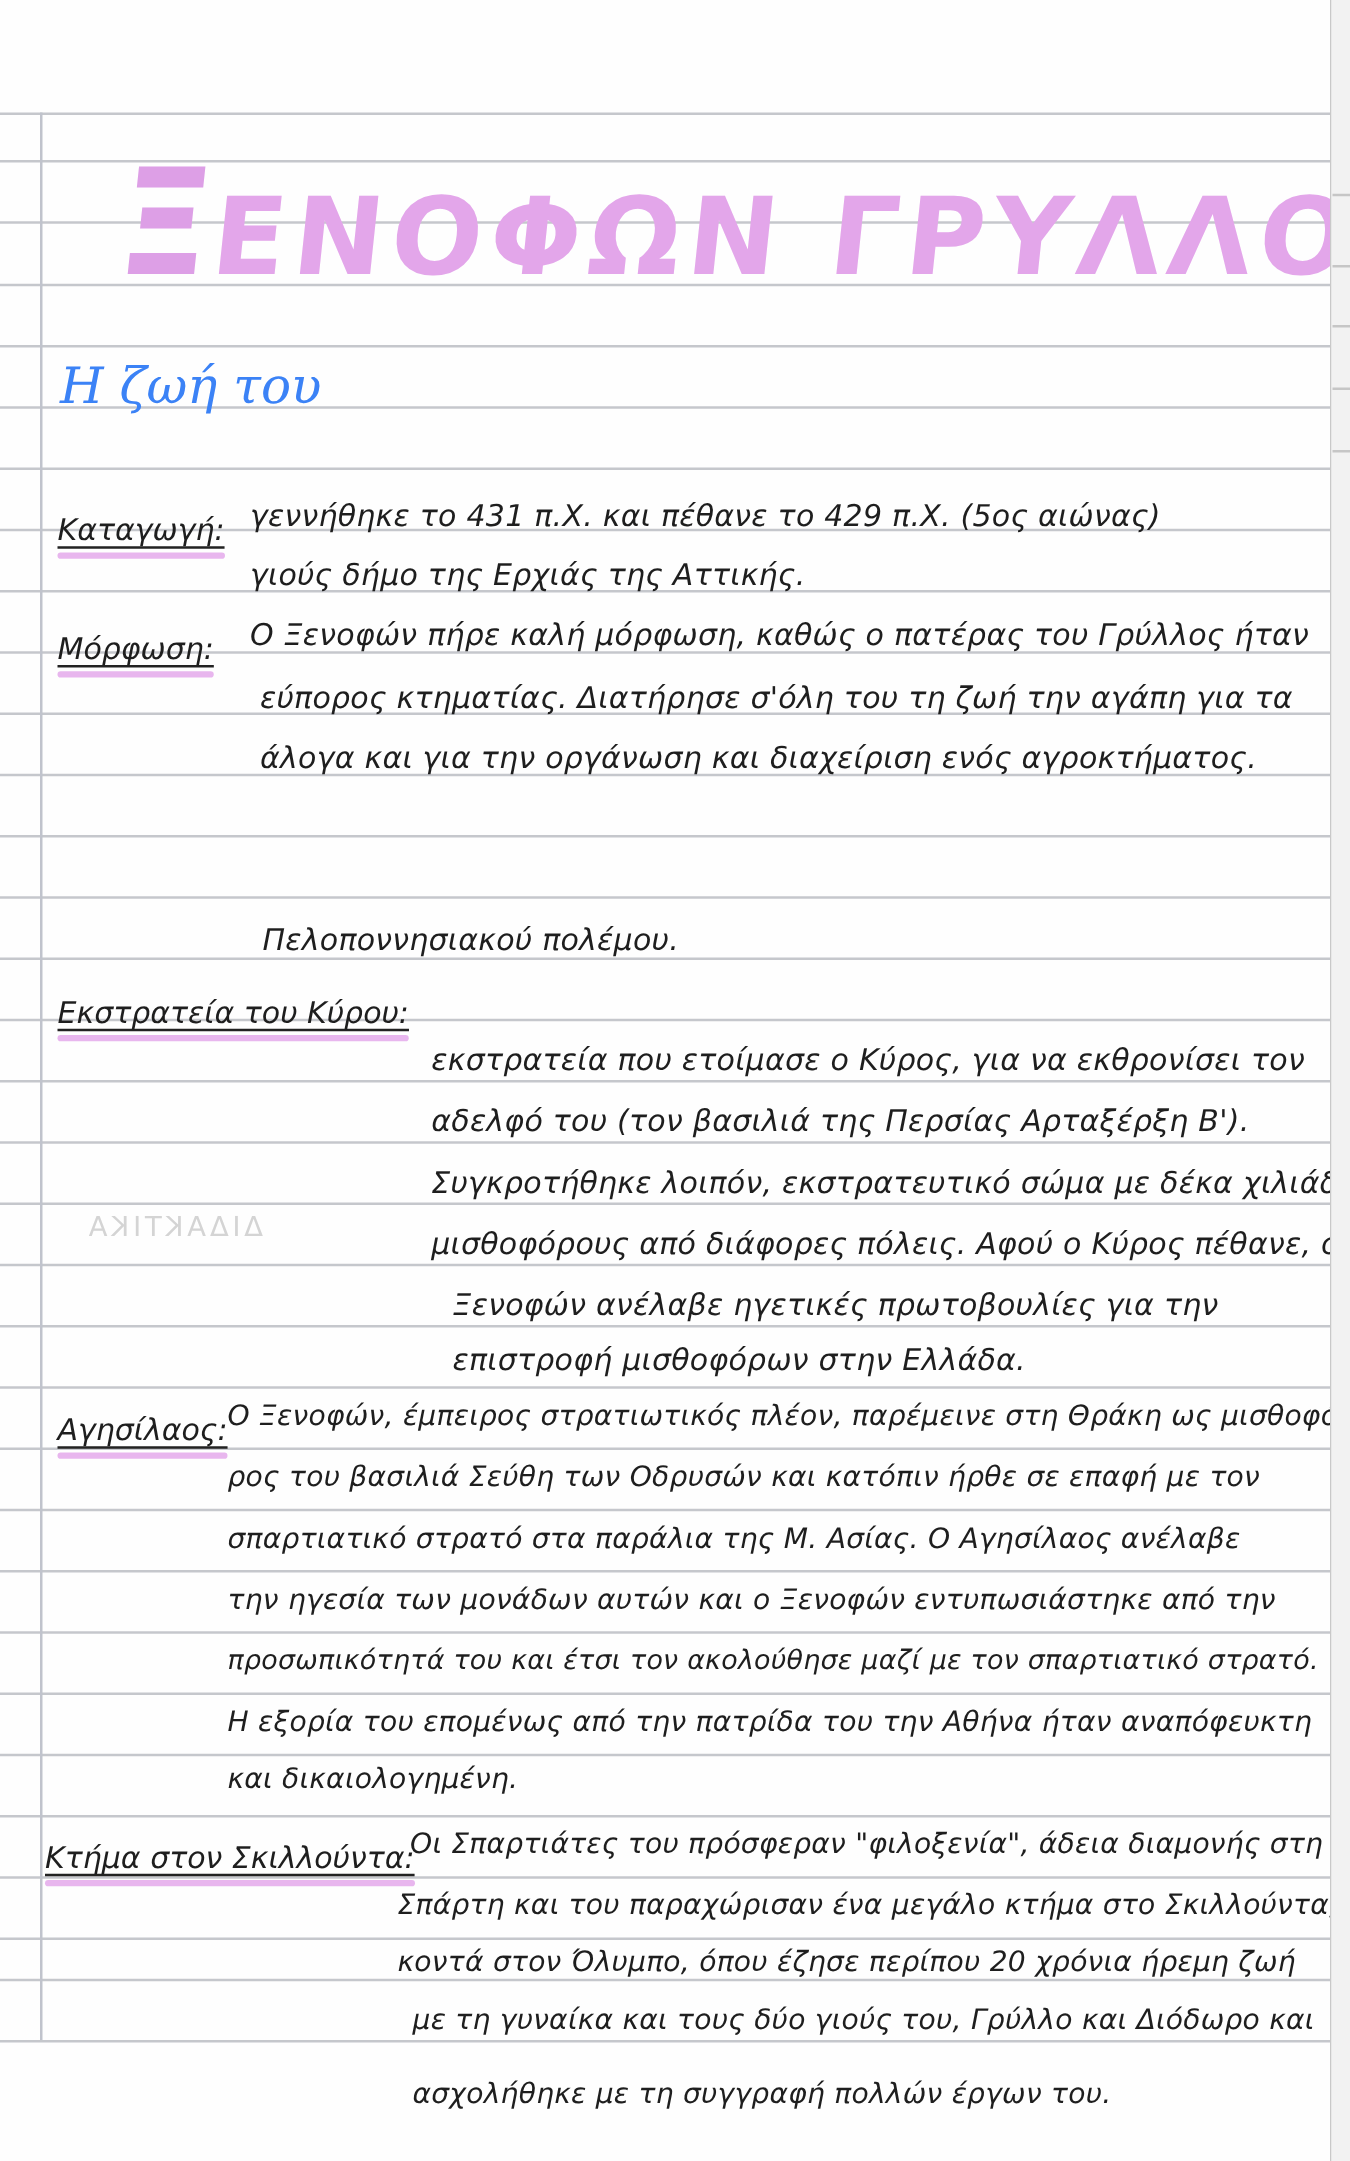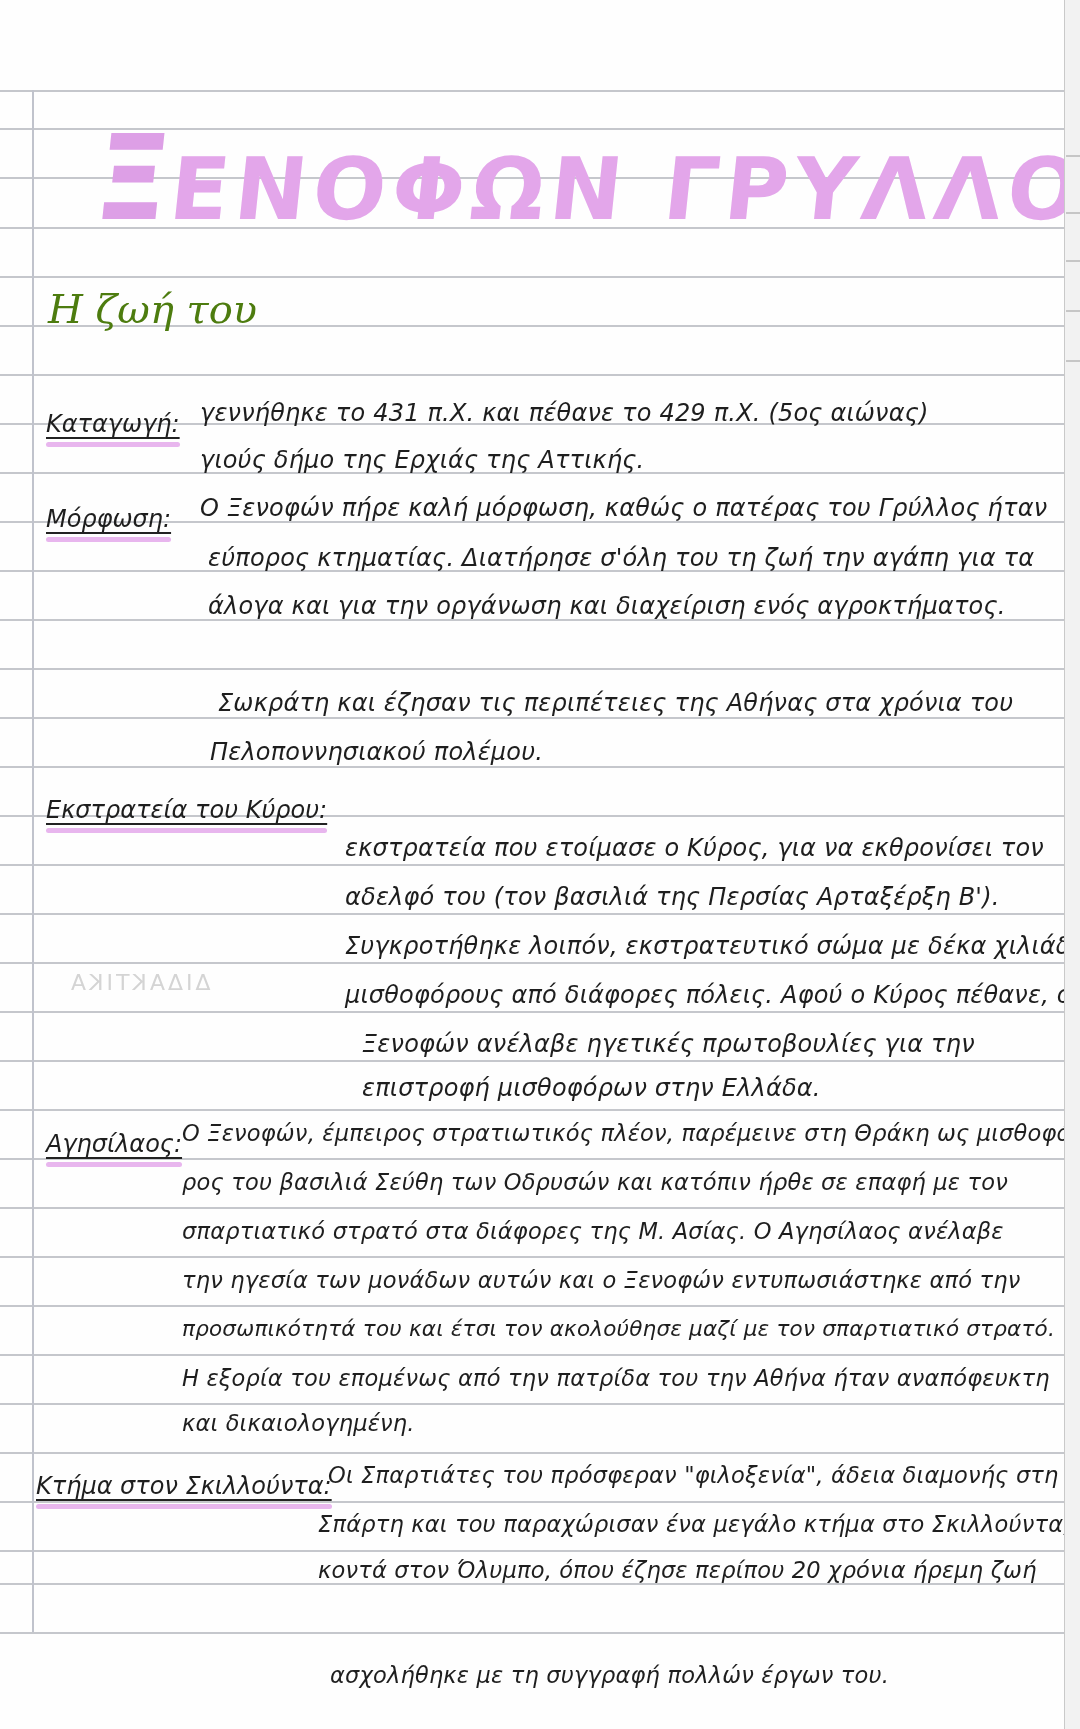--- a/index.html
+++ b/index.html
@@ -24,21 +24,21 @@
     }
     .title {
       position: absolute; left: 95px; top: 108px; height: 140px; width: 930px;
       font-family: "DejaVu Sans", sans-serif; font-weight: bold;
       font-size: 86px; letter-spacing: 6px; color: #e3a6ea; line-height: 140px;
       transform: skewX(-6deg); white-space: nowrap;
     }
     .title .t-big { font-size: 118px; color: #dd9fe6; letter-spacing: 2px; }
     .heading {
       position: absolute; left: 48px; top: 286px; font-size: 40px;
-      font-family: "DejaVu Serif", serif; font-style: italic; color: #4d7c0f;
+      font-family: "DejaVu Serif", serif; font-style: italic; color: #3b82f6;
     }
     .line {
       position: absolute; font-family: "DejaVu Sans", sans-serif; font-style: italic;
       font-size: 24px; letter-spacing: 0.2px; white-space: nowrap; color: #1e1e1e;
       line-height: 30px;
     }
     .label {
       position: absolute; font-family: "DejaVu Sans", sans-serif; font-style: italic;
       font-size: 24px; white-space: nowrap; color: #1e1e1e; line-height: 30px;
       text-decoration: underline; text-decoration-color: #222; text-underline-offset: 5px; margin-top: 11px;
@@ -102,44 +102,44 @@
   <div class="heading">Η ζωή του</div>
 
   <div class="label" style="left:46px; top:398px;">Καταγωγή:</div>
   <div class="line" style="left:200px; top:398px;">γεννήθηκε το 431 π.Χ. και πέθανε το 429 π.Χ. (5ος αιώνας)</div>
   <div class="line" style="left:200px; top:445px;">γιούς δήμο της Ερχιάς της Αττικής.</div>
 
   <div class="label" style="left:46px; top:493px;">Μόρφωση:</div>
   <div class="line" style="left:200px; top:493px;">Ο Ξενοφών πήρε καλή μόρφωση, καθώς ο πατέρας του Γρύλλος ήταν</div>
   <div class="line" style="left:208px; top:543px;">εύπορος κτηματίας. Διατήρησε σ'όλη του τη ζωή την αγάπη για τα</div>
   <div class="line" style="left:208px; top:591px;">άλογα και για την οργάνωση και διαχείριση ενός αγροκτήματος.</div>
-  <div class="line" style="left:218px; top:688px;">Σωκράτη και έζησαν τις περιπέτειες της Αθήνας στα χρόνια του</div>
   <div class="line" style="left:210px; top:737px;">Πελοποννησιακού πολέμου.</div>
 
   <div class="label" style="left:46px; top:784px;">Εκστρατεία του Κύρου:</div>
   <div class="line" style="left:345px; top:833px;">εκστρατεία που ετοίμασε ο Κύρος, για να εκθρονίσει τον</div>
   <div class="line" style="left:345px; top:882px;">αδελφό του (τον βασιλιά της Περσίας Αρταξέρξη Β').</div>
   <div class="line" style="left:345px; top:931px;">Συγκροτήθηκε λοιπόν, εκστρατευτικό σώμα με δέκα χιλιάδες</div>
   <div class="line" style="left:345px; top:980px;">μισθοφόρους από διάφορες πόλεις. Αφού ο Κύρος πέθανε, ο</div>
   <div class="line" style="left:362px; top:1029px;">Ξενοφών ανέλαβε ηγετικές πρωτοβουλίες για την</div>
   <div class="line" style="left:362px; top:1073px;">επιστροφή μισθοφόρων στην Ελλάδα.</div>
 
   <div class="label" style="left:46px; top:1118px;">Αγησίλαος:</div>
   <div class="line" style="left:182px; top:1118px; font-size:22.5px;">Ο Ξενοφών, έμπειρος στρατιωτικός πλέον, παρέμεινε στη Θράκη ως μισθοφό-</div>
   <div class="line" style="left:182px; top:1167px; font-size:22.5px;">ρος του βασιλιά Σεύθη των Οδρυσών και κατόπιν ήρθε σε επαφή με τον</div>
-  <div class="line" style="left:182px; top:1216px; font-size:22.5px;">σπαρτιατικό στρατό στα διάφορες της Μ. Ασίας. Ο Αγησίλαος ανέλαβε</div>
+  <div class="line" style="left:182px; top:1216px; font-size:22.5px;">σπαρτιατικό στρατό στα παράλια της Μ. Ασίας. Ο Αγησίλαος ανέλαβε</div>
   <div class="line" style="left:182px; top:1265px; font-size:22.5px;">την ηγεσία των μονάδων αυτών και ο Ξενοφών εντυπωσιάστηκε από την</div>
   <div class="line" style="left:182px; top:1314px; font-size:21.5px;">προσωπικότητά του και έτσι τον ακολούθησε μαζί με τον σπαρτιατικό στρατό.</div>
   <div class="line" style="left:182px; top:1363px; font-size:22.5px;">Η εξορία του επομένως από την πατρίδα του την Αθήνα ήταν αναπόφευκτη</div>
   <div class="line" style="left:182px; top:1408px; font-size:22.5px;">και δικαιολογημένη.</div>
 
   <div class="label" style="left:36px; top:1460px;">Κτήμα στον Σκιλλούντα:</div>
   <div class="line" style="left:328px; top:1460px; font-size:22.5px;">Οι Σπαρτιάτες του πρόσφεραν "φιλοξενία", άδεια διαμονής στη</div>
   <div class="line" style="left:318px; top:1509px; font-size:22.5px;">Σπάρτη και του παραχώρισαν ένα μεγάλο κτήμα στο Σκιλλούντα,</div>
   <div class="line" style="left:318px; top:1555px; font-size:22.5px;">κοντά στον Όλυμπο, όπου έζησε περίπου 20 χρόνια ήρεμη ζωή</div>
+  <div class="line" style="left:330px; top:1601px; font-size:22.5px;">με τη γυναίκα και τους δύο γιούς του, Γρύλλο και Διόδωρο και</div>
   <div class="line" style="left:330px; top:1636px; font-size:22.5px;margin-top:24px;">ασχολήθηκε με τη συγγραφή πολλών έργων του.</div>
 
 </div>
 
 <div class="edge"></div>
 <div class="edge-rule" style="top:155px"></div>
 <div class="edge-rule" style="top:212px"></div>
 <div class="edge-rule" style="top:260px"></div>
 <div class="edge-rule" style="top:310px"></div>
 <div class="edge-rule" style="top:360px"></div>

